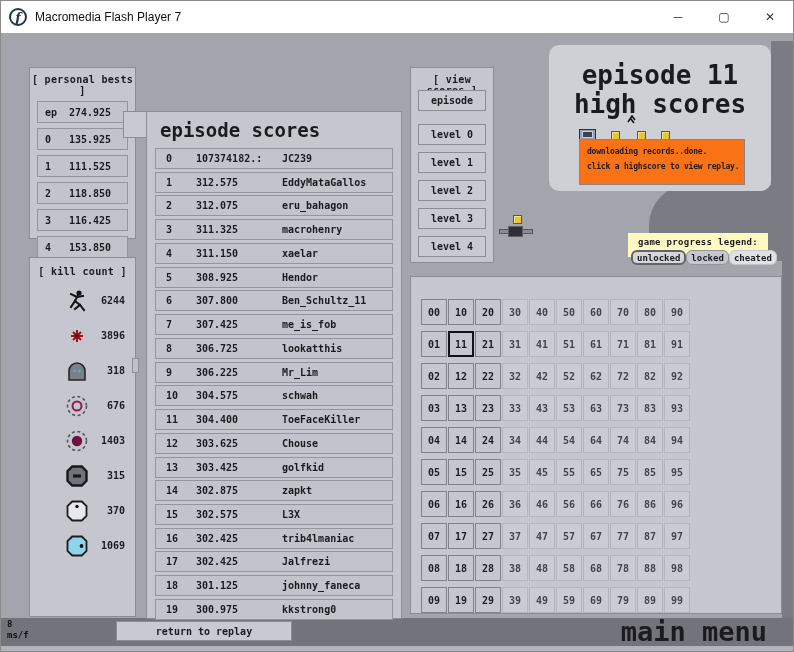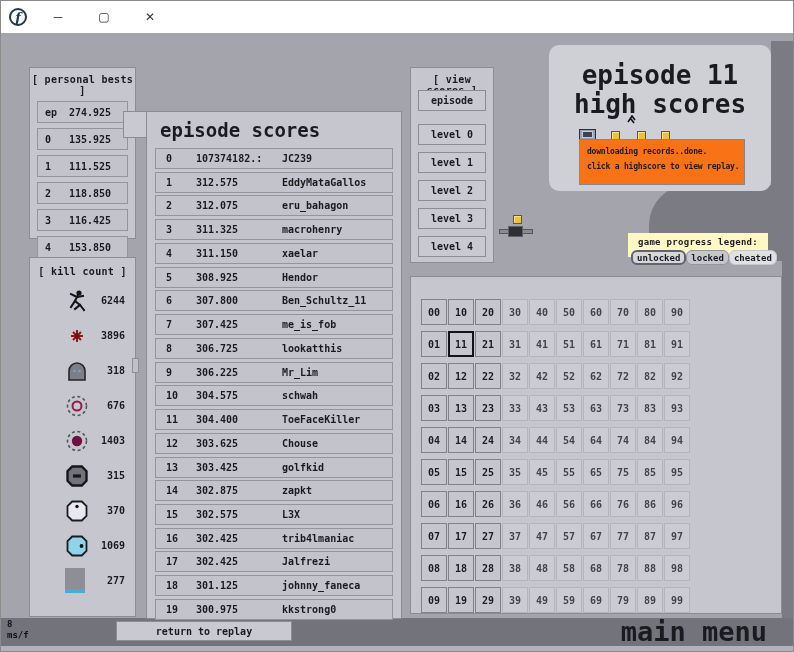--- a/index.html
+++ b/index.html
@@ -42,20 +42,21 @@
   .li.l{border:1px solid #94949c;background:#c6c7ce;}
   .li.c{border:1px solid #c6c7cc;background:#e0e1e5;}
   .gold{position:absolute;width:9px;height:9px;background:#e9c33c;border:1px solid #6b5a00;box-sizing:border-box;box-shadow:inset 1px 1px 0 #f8e483;}
 </style>
 </head>
 <body>
 
 <div class="window">
   <div class="titlebar">
     <span class="fp-icon">f</span>
+    <span class="tb-title">Macromedia Flash Player 7</span>
     <span class="tb-btn">─</span>
     <span class="tb-btn">▢</span>
     <span class="tb-btn">✕</span>
   </div>
 
   <div class="stage px">
 
     <div class="shape" style="left:770px;top:8px;width:24px;height:160px;"></div>
     <div class="shape" style="left:648px;top:152px;width:146px;height:76px;border-top-left-radius:40px;"></div>
     <div class="shape" style="left:781px;top:228px;width:13px;height:357px;"></div>
@@ -188,24 +189,20 @@
             <circle cx="12" cy="7.5" r="1.7" fill="#111"></circle>
           </svg>
         <span class="ct">370</span>
       </div>
       <div class="kc-row">
         <svg width="24" height="24">
             <polygon points="7.2,2.5 16.8,2.5 21.5,7.2 21.5,16.8 16.8,21.5 7.2,21.5 2.5,16.8 2.5,7.2" fill="#8fd4ea" stroke="#1c1c20" stroke-width="1.8"></polygon>
             <circle cx="16.5" cy="12" r="1.9" fill="#111"></circle>
           </svg>
         <span class="ct">1069</span>
-      </div>
-      <div class="kc-row">
-        <span class="sq" style="display:inline-block;width:20px;height:21px;background:#8e8e96;border-bottom:4px solid #45aed2;"></span>
-        <span class="ct">277</span>
       </div>
       <div style="position:absolute;right:-4px;top:100px;width:5px;height:13px;background:#c0c1c8;border:1px solid #8e8e96;"></div>
     </div>
 
     <div class="panel" style="left:145px;top:78px;width:256px;height:508px;">
       <div style="margin:7px 0 0 13px;font-size:19px;font-weight:bold;">episode scores</div>
       <div class="score-rows">
           <div class="score-row">
             <span class="rk">0</span>
             <span class="sc">107374182.:</span>

